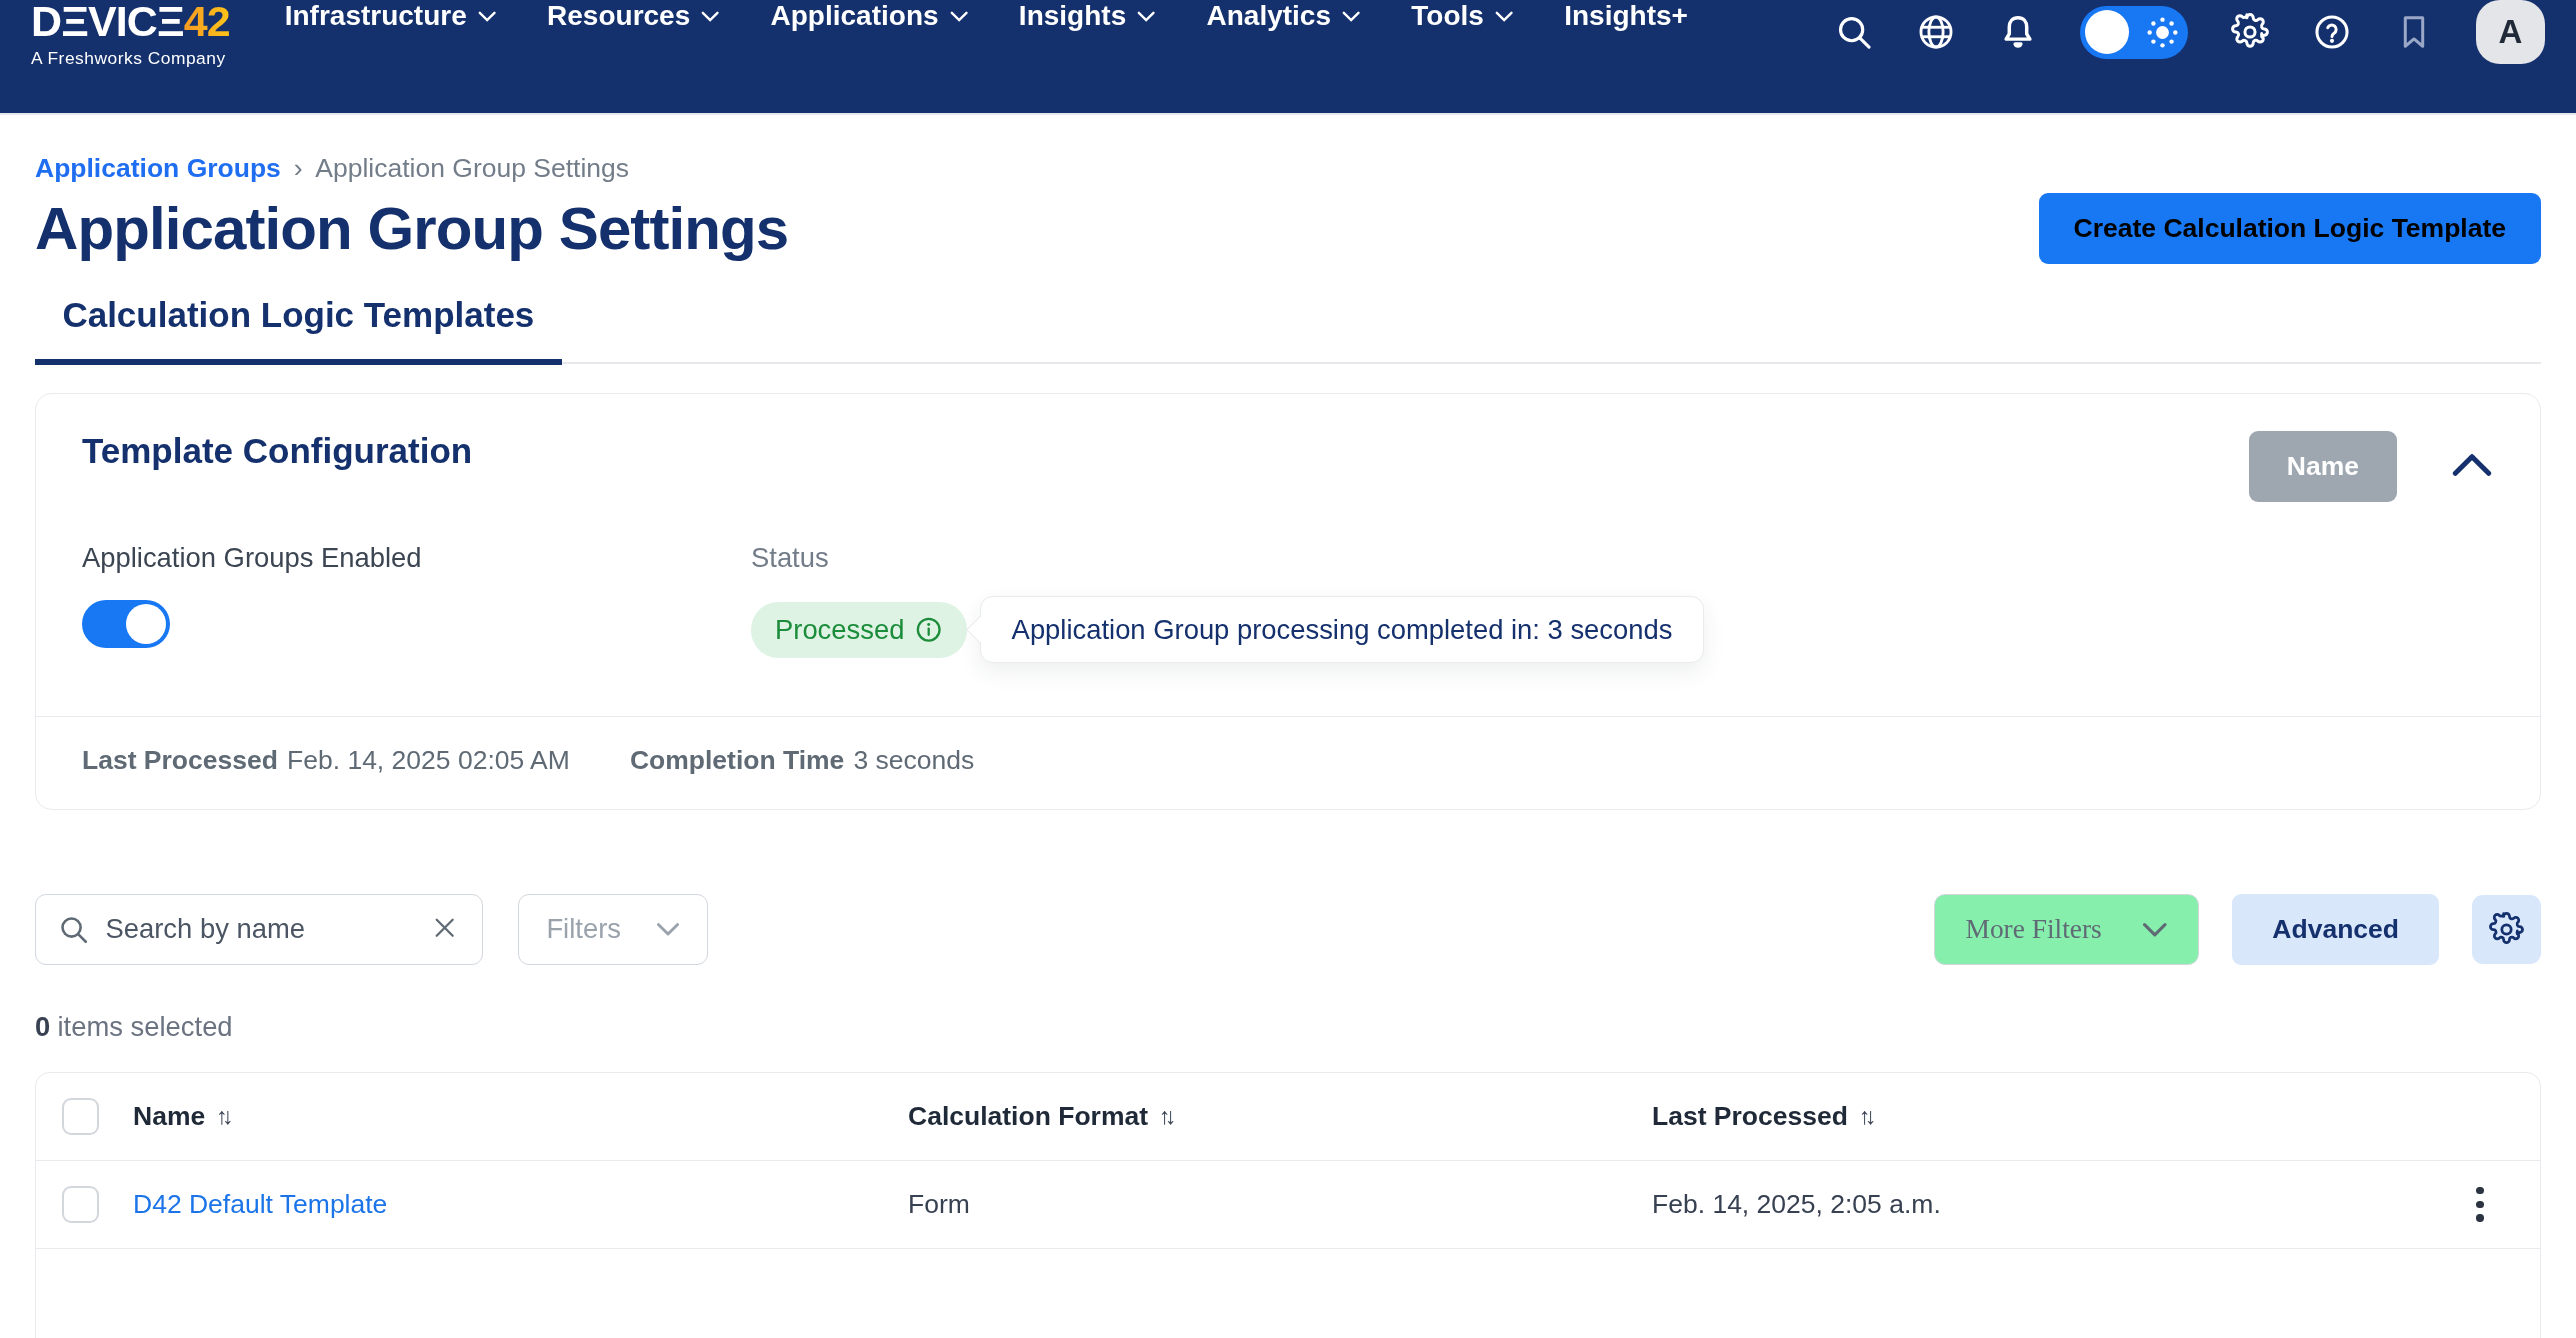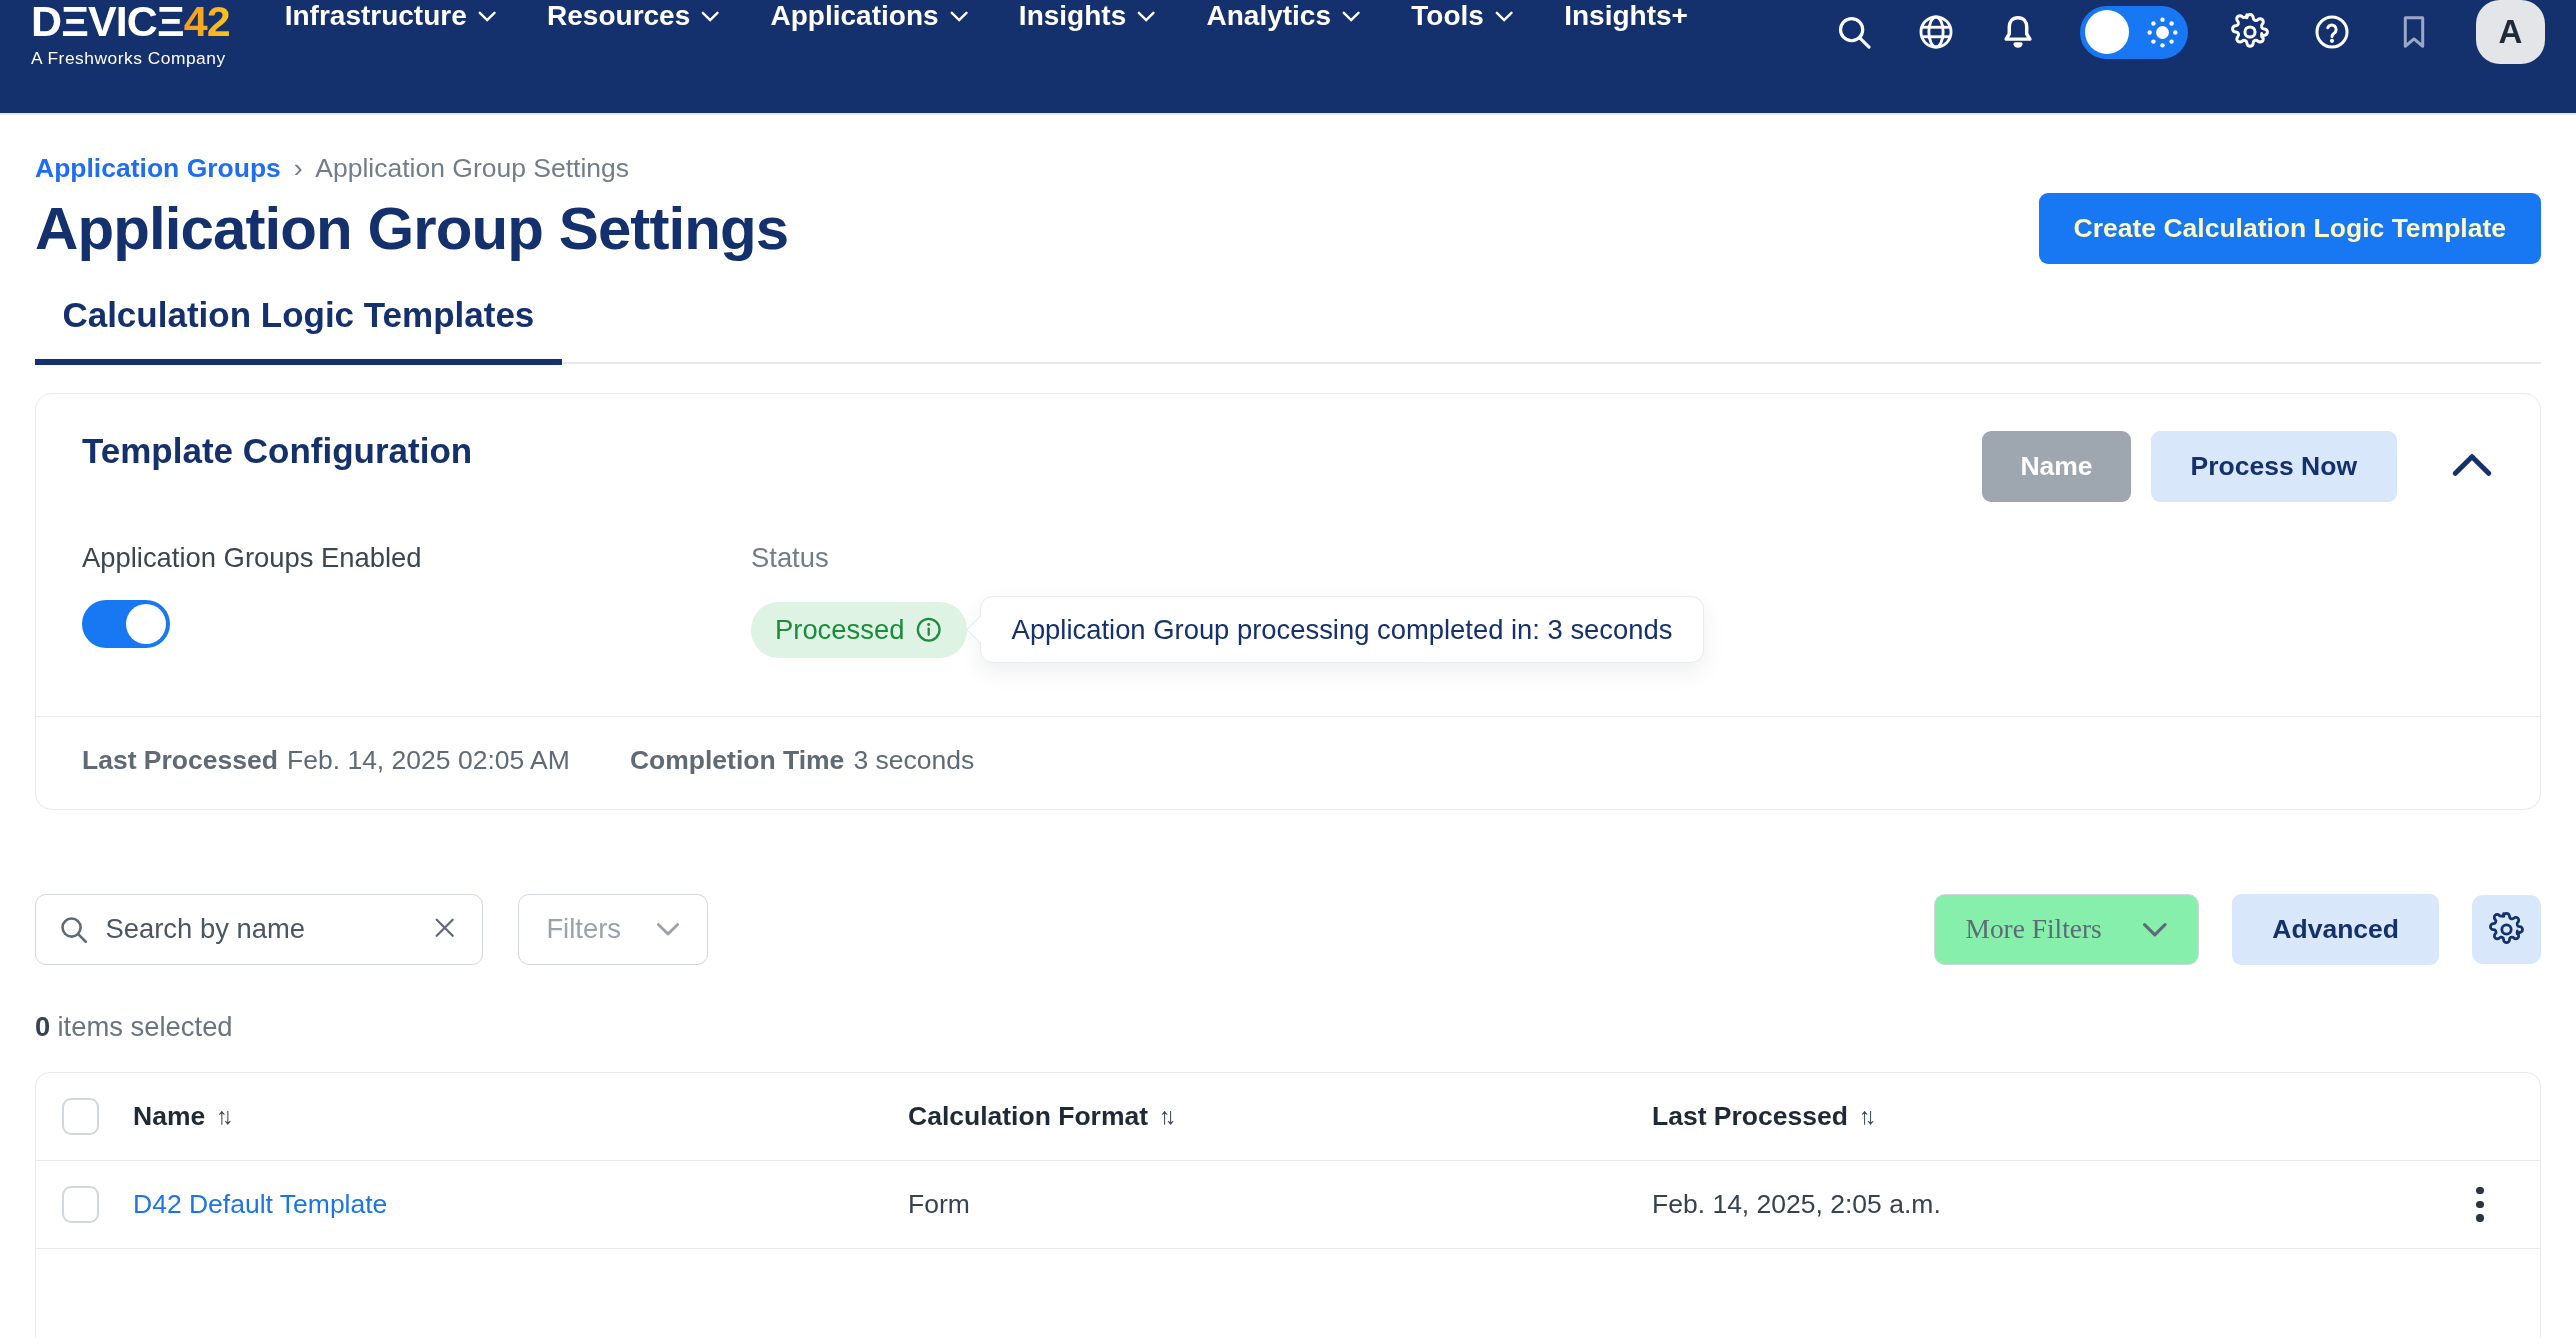--- a/index.html
+++ b/index.html
@@ -31,21 +31,21 @@
     align-items:center; justify-content:center; font-size:33px; font-weight:700; color:#1f2937;
     border:none; cursor:pointer; }
 
   
   .main { padding:38px 35px 0 35px; }
   .breadcrumb { display:flex; align-items:center; gap:12.8px; font-size:26.5px; }
   .breadcrumb a { color:#1f6ef2; font-weight:600; text-decoration:none; cursor:pointer; }
   .crumb-sep, .crumb-current { color:#737d8a; font-weight:500; }
   .title-row { display:flex; align-items:center; justify-content:space-between; margin-top:9.1px; }
   .page-title { font-size:60px; font-weight:800; color:#14306d; letter-spacing:-0.9px; }
-  .btn-primary { background:#1877f2; color:#fef9c3; font-size:26.5px; font-weight:700;
+  .btn-primary { background:#1877f2; color:#000000; font-size:26.5px; font-weight:700;
     border:none; border-radius:9.1px; height:71px; padding:0 35px; cursor:pointer;
     font-family:inherit; }
   .tabs { margin-top:31px; border-bottom:2.7px solid #e6e8eb; display:flex; }
   .tab { font-size:35px; font-weight:700; color:#14306d; padding:0 27.4px 24px 27.4px;
     border-bottom:6.4px solid #14306d; margin-bottom:-2.7px; cursor:pointer; }
 
   
   .card { border:1.8px solid #e8eaee; border-radius:16.5px; background:#ffffff; margin-top:29px; }
   .card-header { display:flex; align-items:flex-start; padding:37px 46px 0 46px; }
   .card-title { font-size:35px; font-weight:700; color:#14306d; }
@@ -240,21 +240,20 @@
 
   <div class="tabs">
     <div class="tab">Calculation Logic Templates</div>
   </div>
 
   <div class="card">
     <div class="card-header">
       <div class="card-title">Template Configuration</div>
       <div class="card-actions">
         <button class="btn-save">Name</button>
-        <button class="btn-soft">Process Now</button>
         <button class="collapse-btn"><svg viewBox="0 0 24 14" fill="none" stroke="currentColor" stroke-width="3" stroke-linecap="round" stroke-linejoin="round" width="40" height="24">
               <polyline points="2,12 12,2 22,12"></polyline>
             </svg></button>
       </div>
     </div>
     <div class="card-body">
       <div class="field-col1">
         <div class="field-label">Application Groups Enabled</div>
         <button class="switch">
           <span class="switch-knob"></span>

